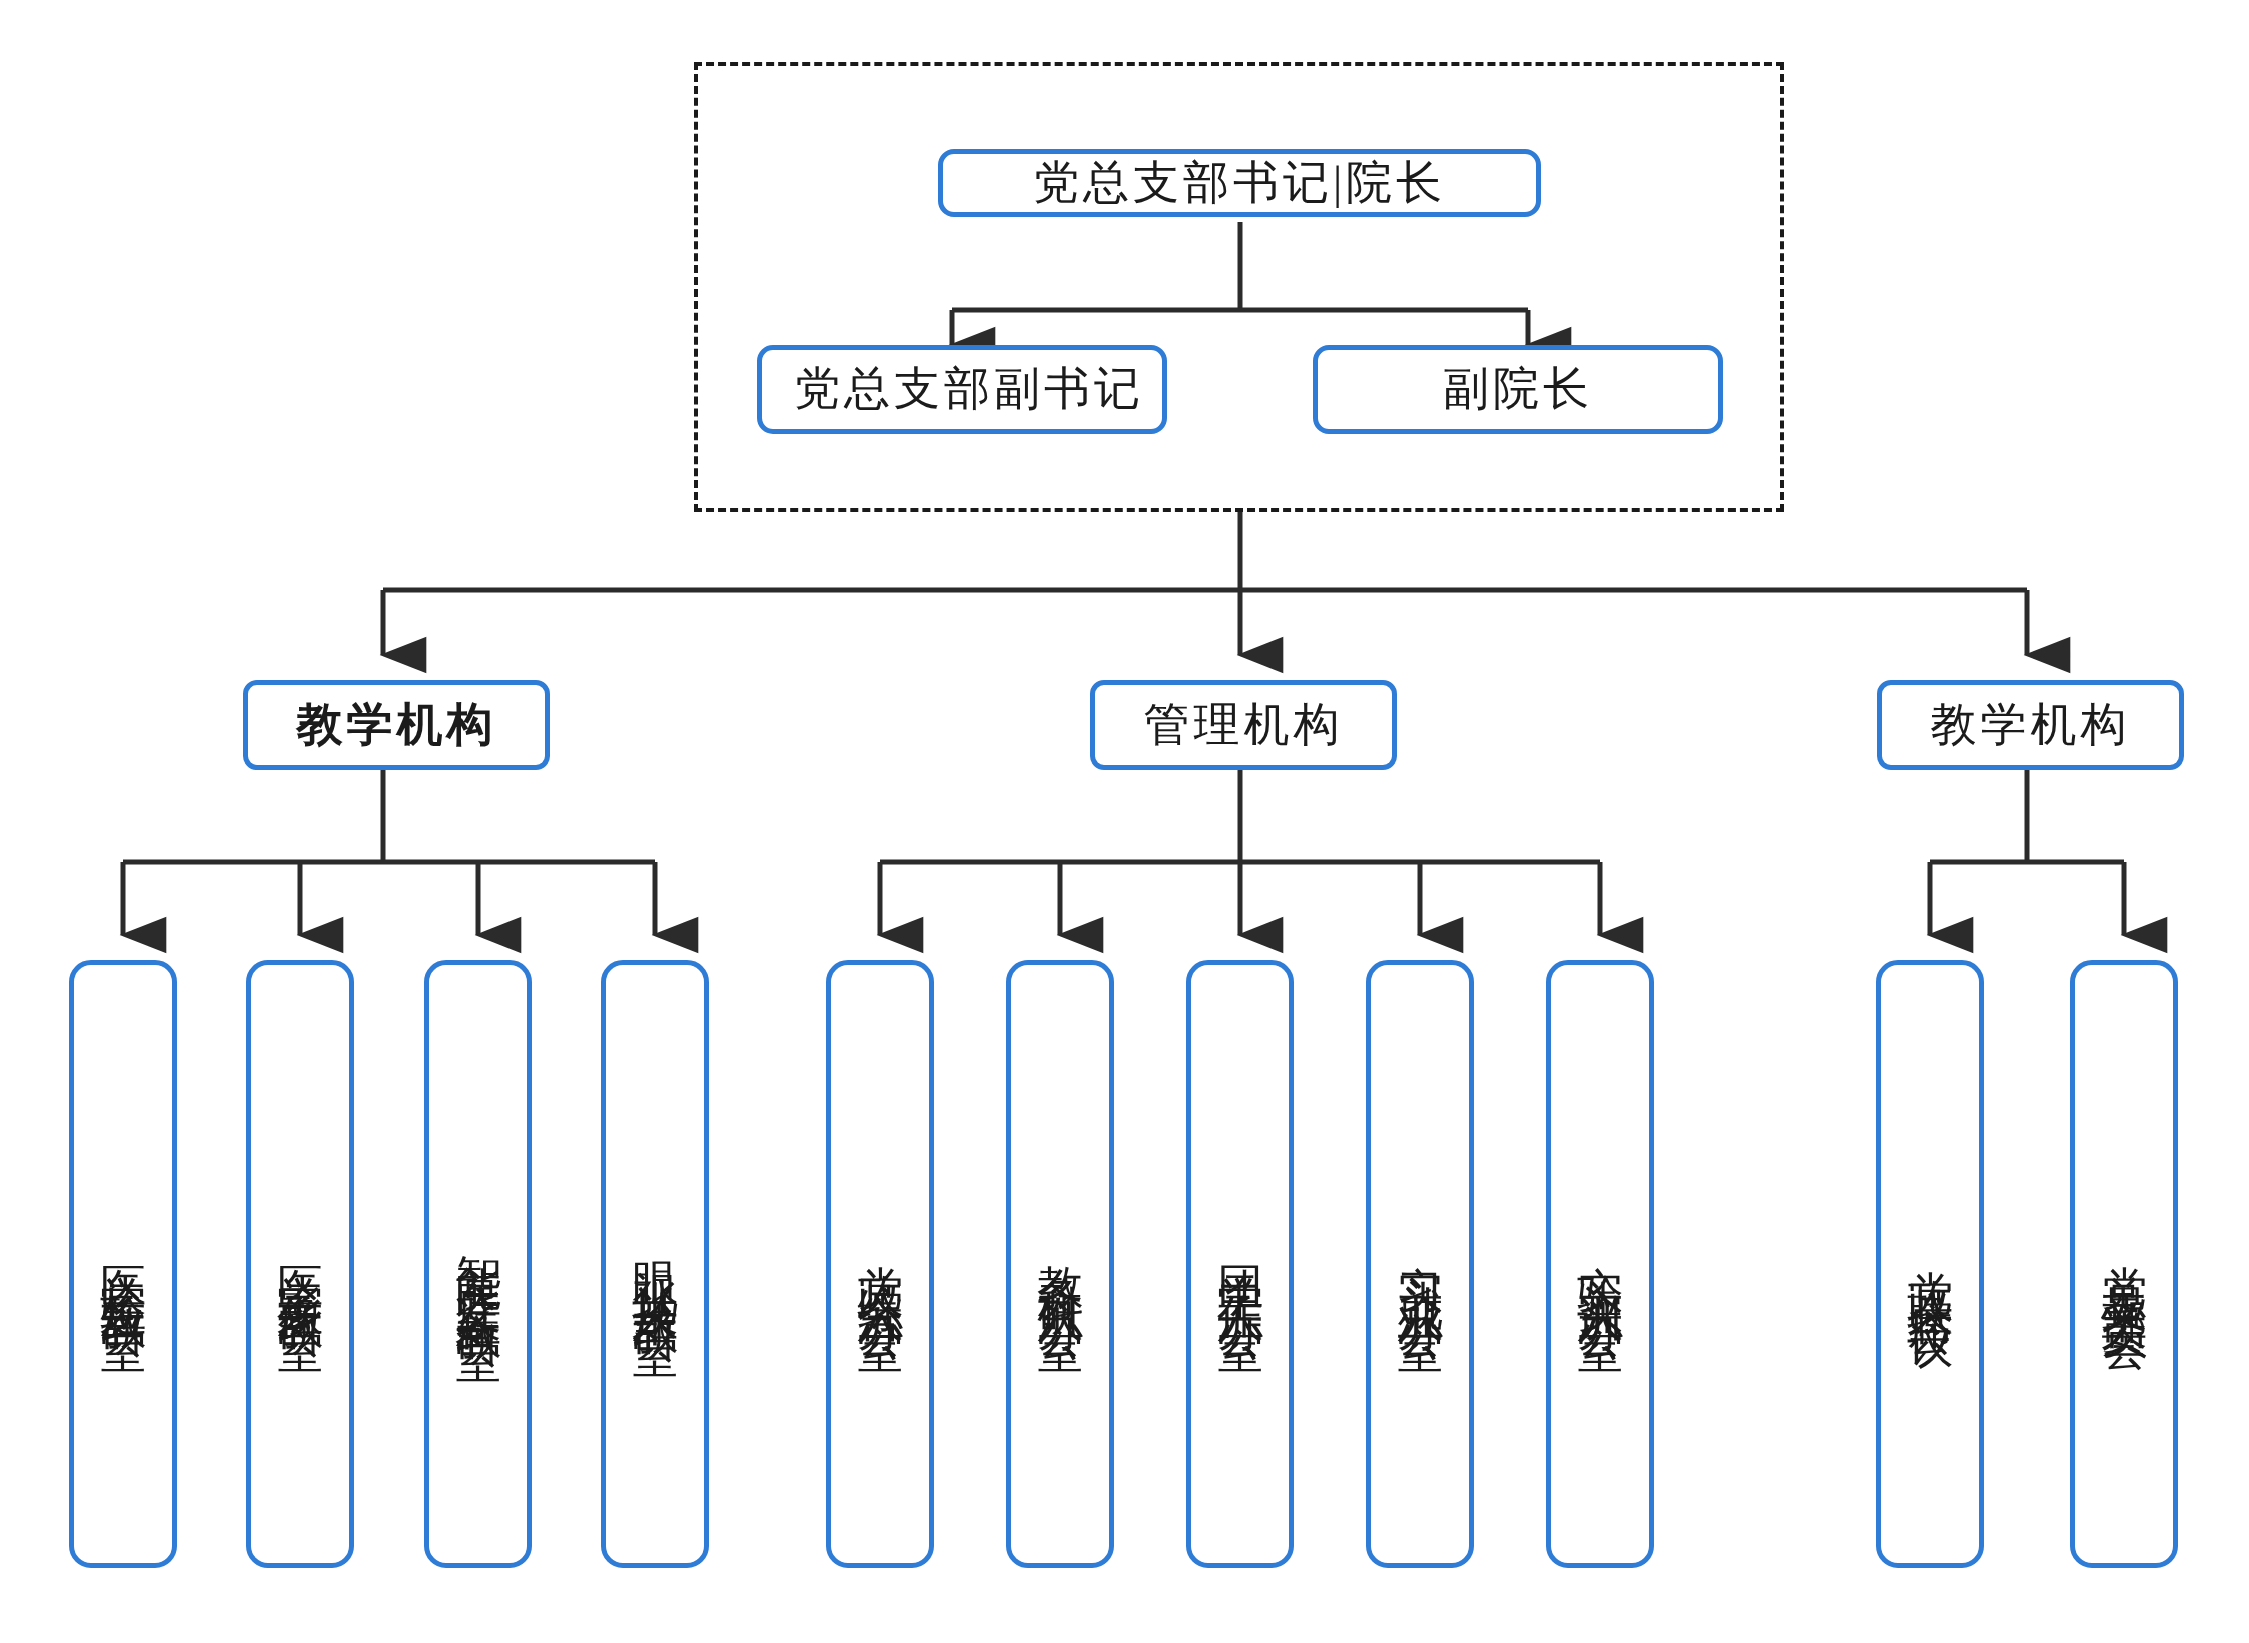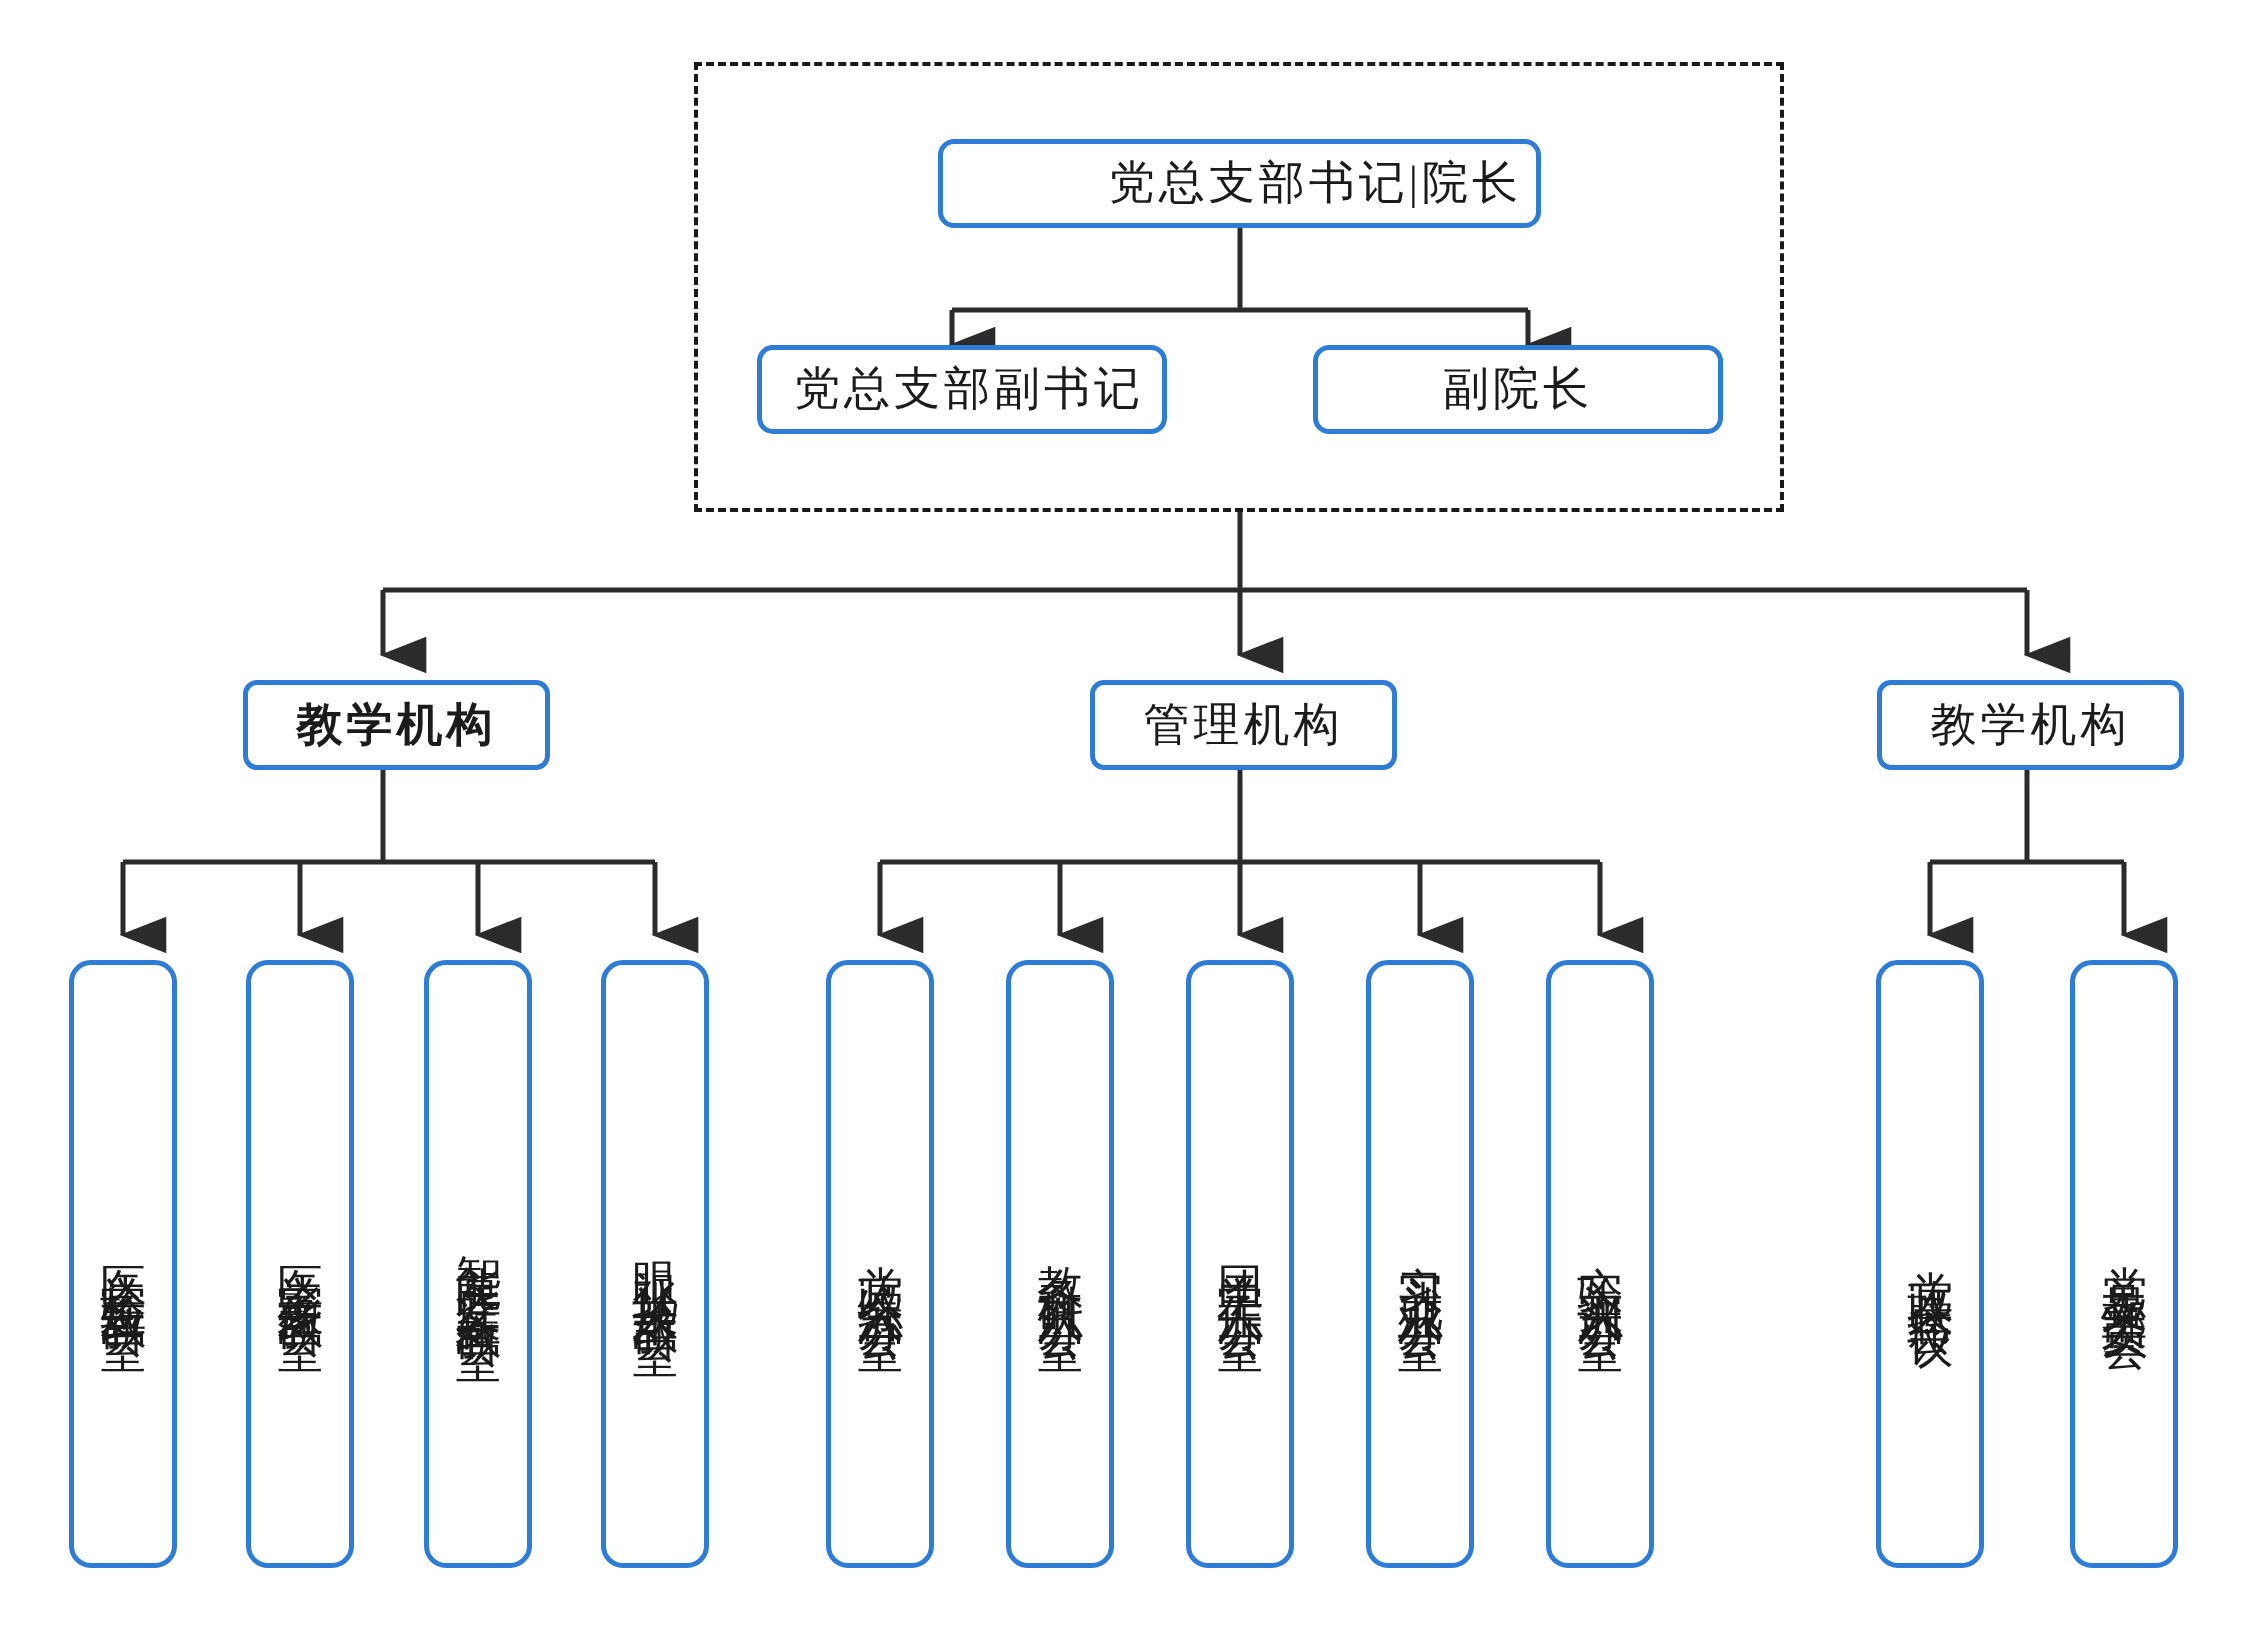--- a/index.html
+++ b/index.html
@@ -107,21 +107,21 @@
 
       <path d="M 2027 770 L 2027 862"></path>
       <path d="M 1930 862 L 2124 862"></path>
       <path d="M 1930 862 L 1930 935" marker-end="url(#arrowDown)"></path>
       <path d="M 2124 862 L 2124 935" marker-end="url(#arrowDown)"></path>
     </g>
   </svg>
 
   <div class="dashed-group" style="left:694px; top:62px; width:1090px; height:450px;"></div>
 
-  <div class="node horiz" style="left:938px; top:139px; width:603px; height:89px;justify-content:flex-end;">
+  <div class="node horiz" style="left:938px; top:149px; width:603px; height:68px;">
     <span>党总支部书记|院长</span>
   </div>
 
   <div class="node horiz" style="left:757px; top:345px; width:410px; height:89px;padding-left:28px;">
     <span>党总支部副书记</span>
   </div>
   <div class="node horiz" style="left:1313px; top:345px; width:410px; height:89px;">
     <span>副院长</span>
   </div>
 

